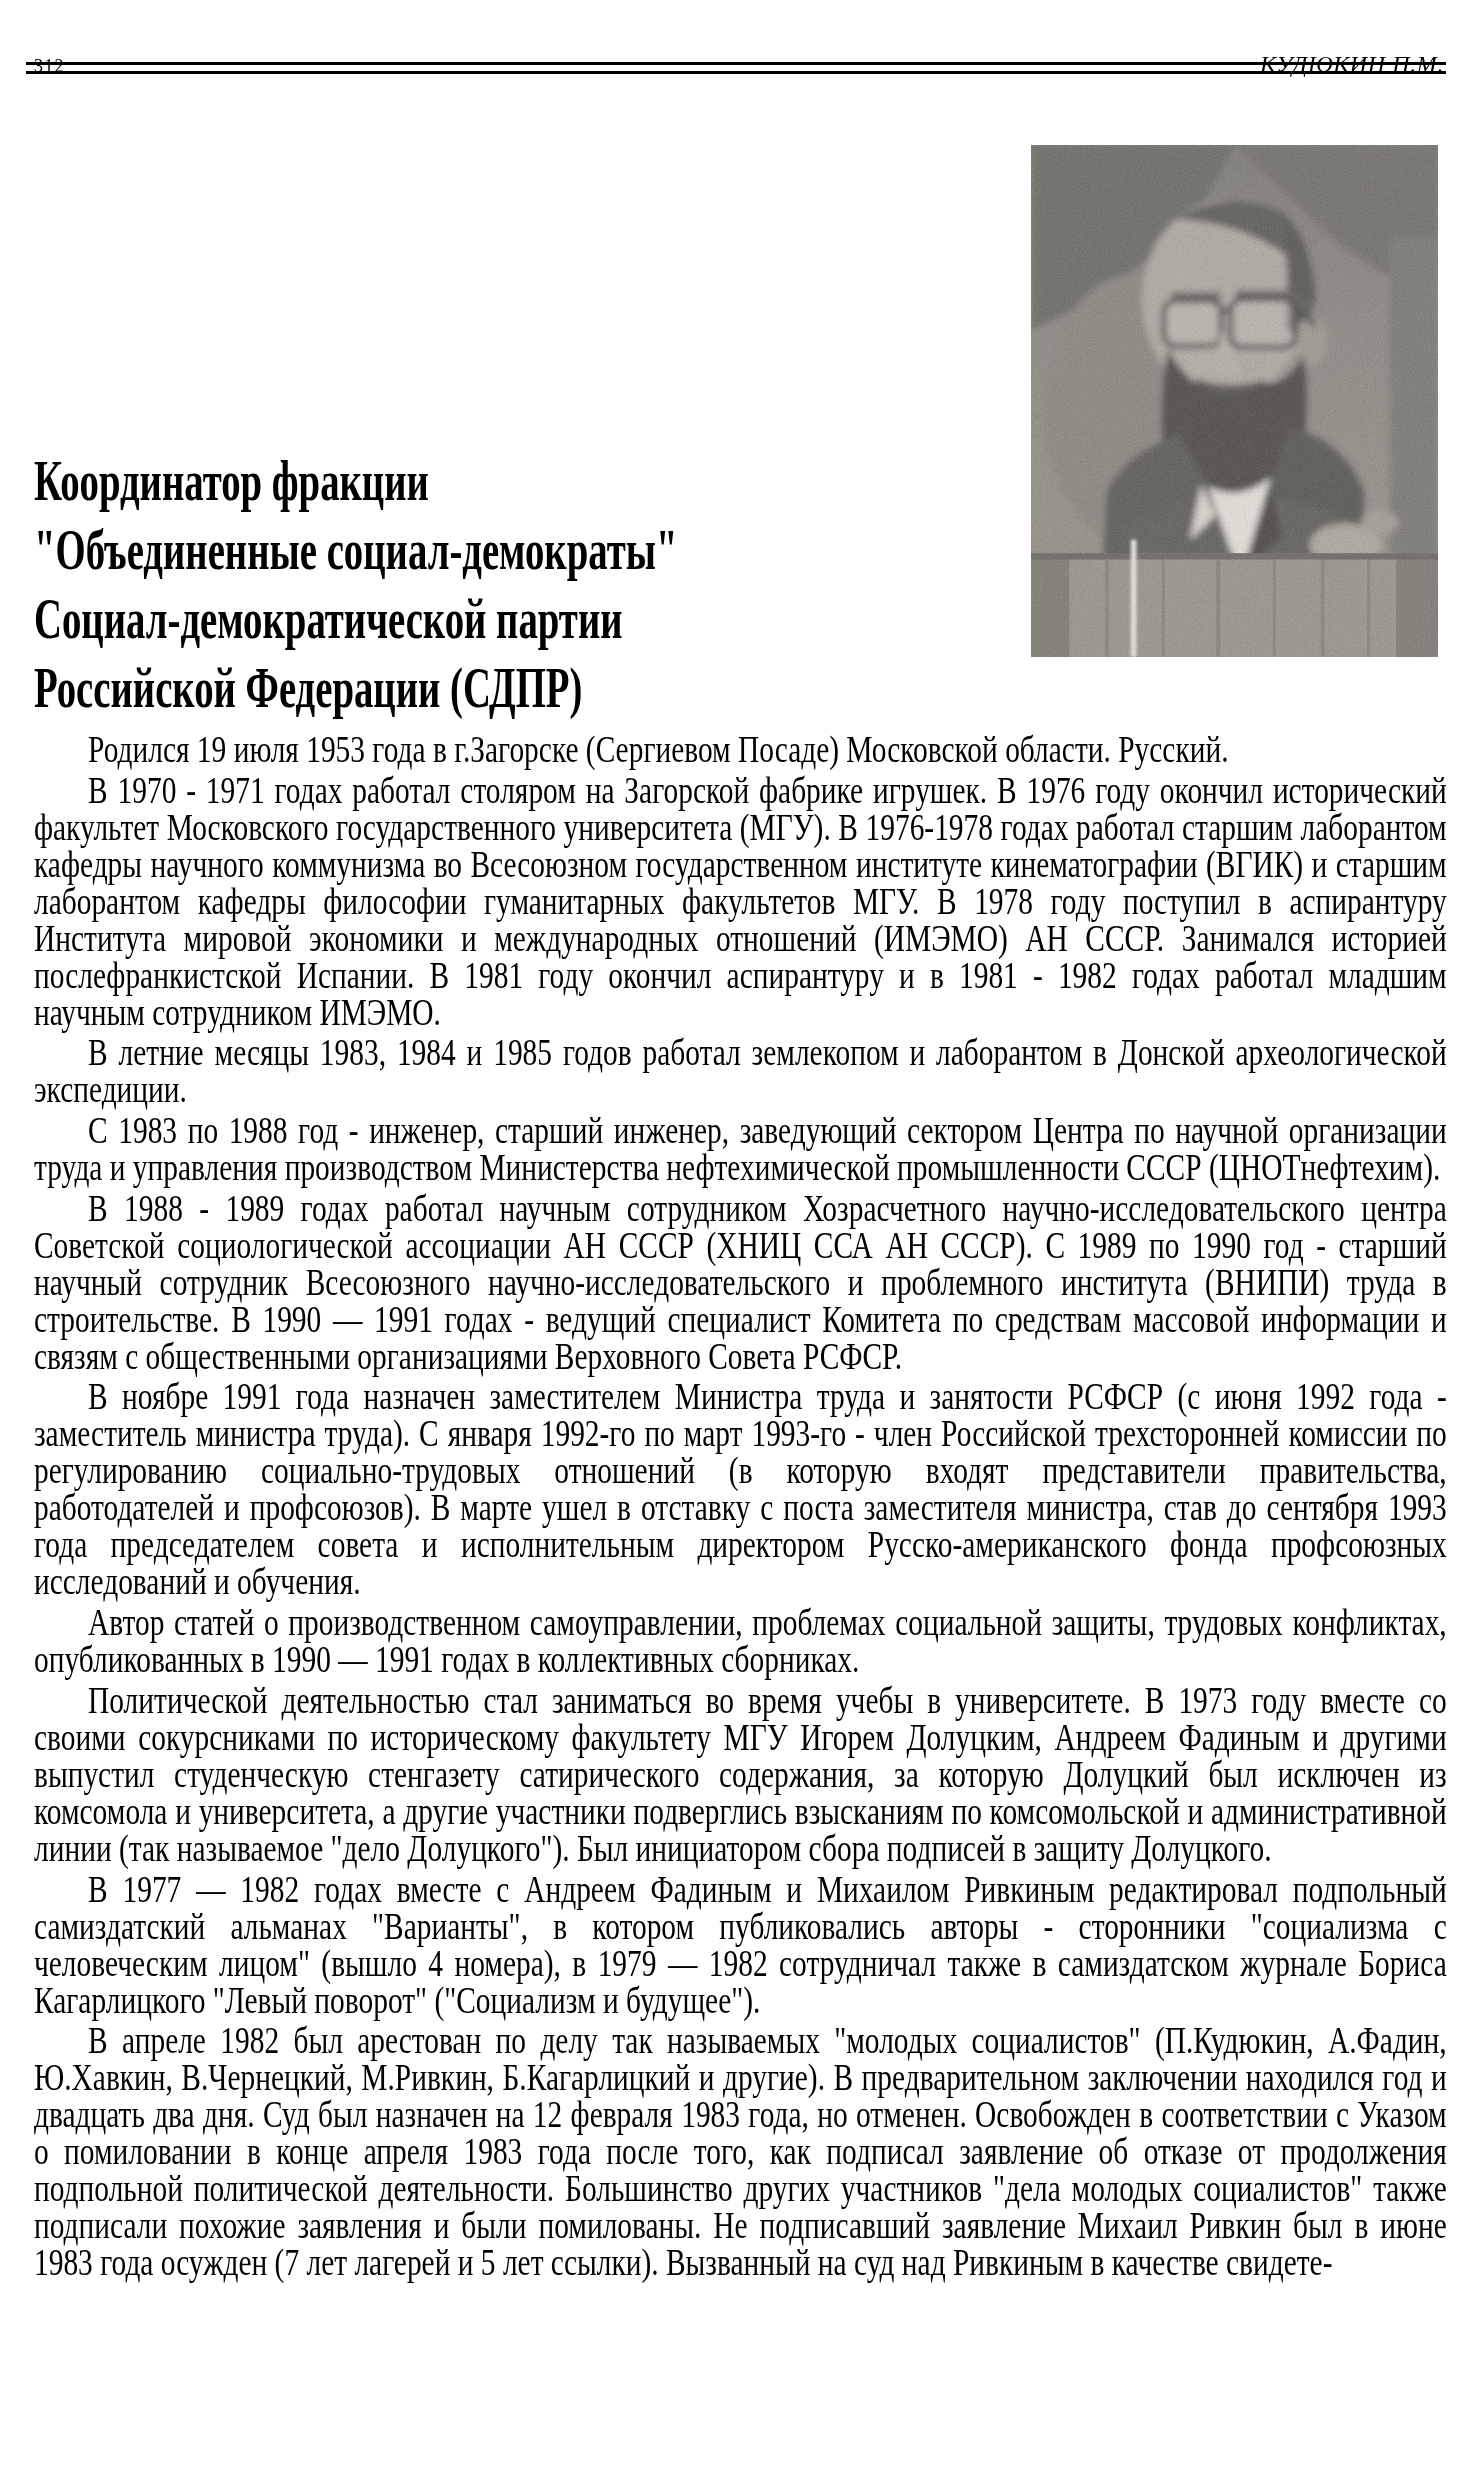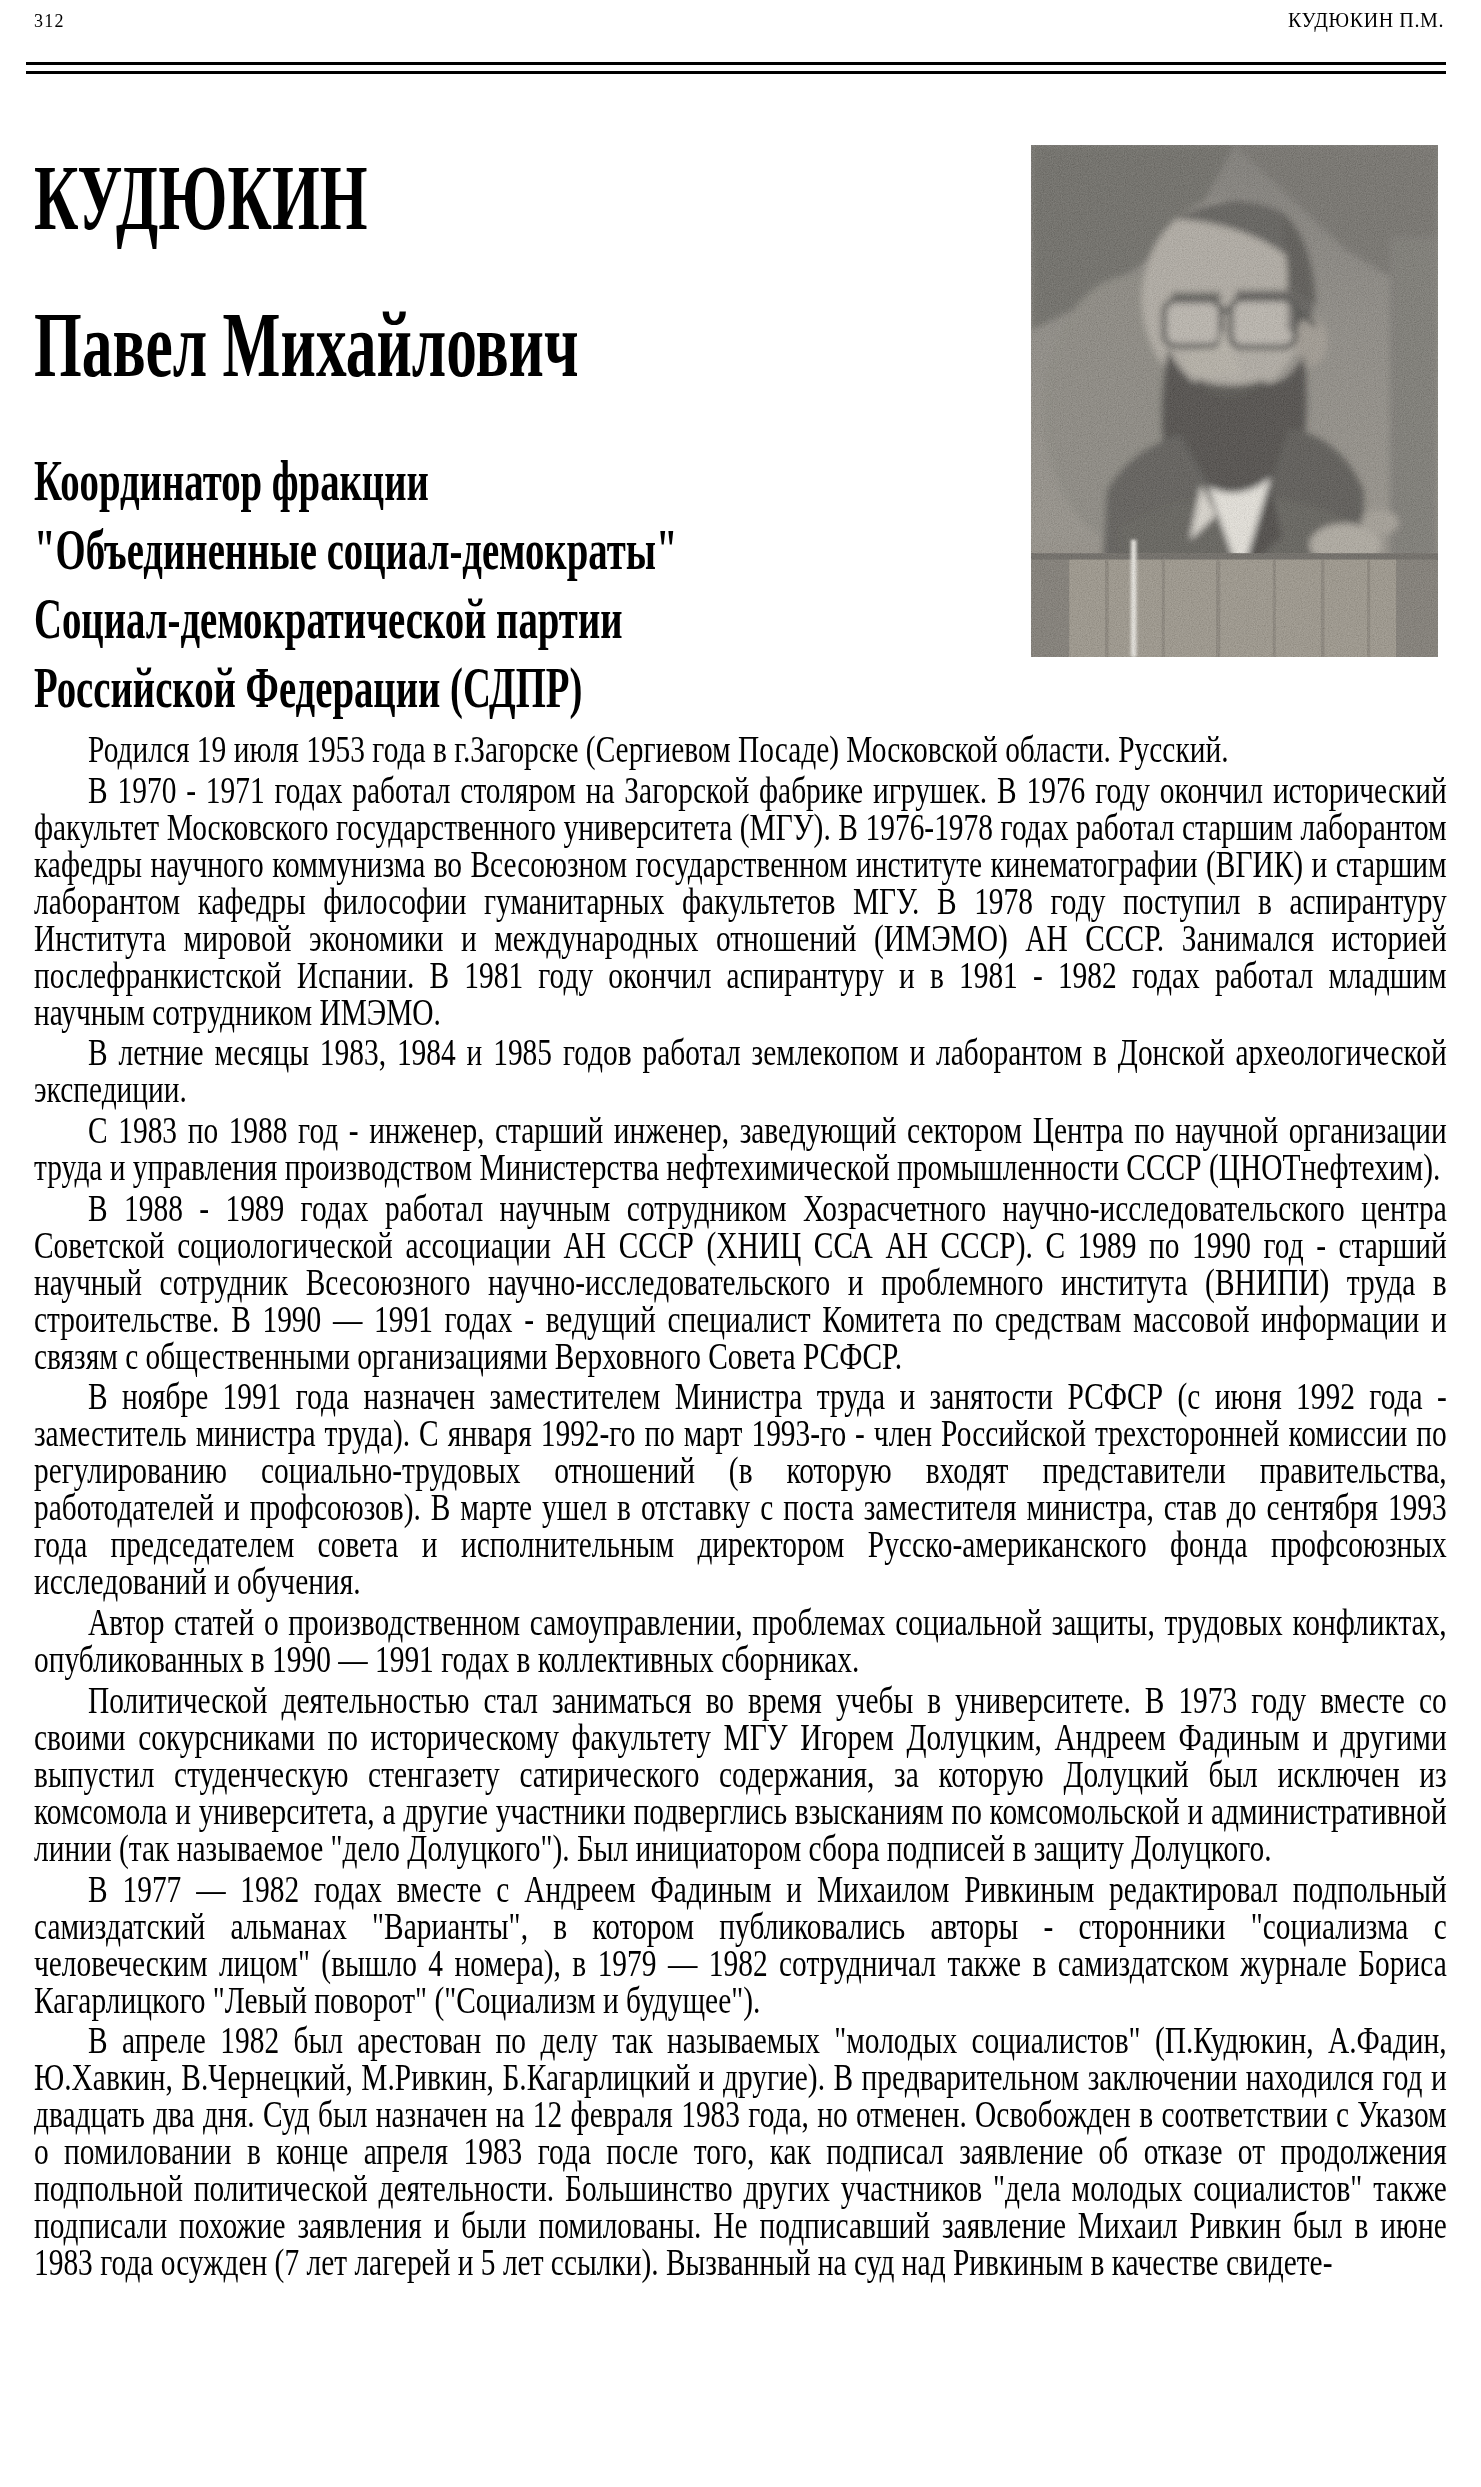--- a/index.html
+++ b/index.html
@@ -10,21 +10,21 @@
     font-family:"Liberation Serif", serif;
     overflow:hidden;
     position:relative;
   }
   .page { position:absolute; inset:0; overflow:hidden; }
 
   
   .header { position:absolute; top:8.6px; left:34px; right:37px;
             display:flex; justify-content:space-between; align-items:baseline; }
   .page-number { font-size:18px; letter-spacing:1.2px; }
-  .running-title { font-size:20px; letter-spacing:0.6px; }
+  .running-title { font-size:24px; font-style:italic; letter-spacing:0.6px;margin-top:42px; }
 
   
   .rule { position:absolute; top:62px; left:26px; right:35px;
           height:5.6px; border-top:3.7px solid #000; border-bottom:3.1px solid #000; }
 
   
   .title { position:absolute; top:151px; left:34px; }
   .title-line { font-weight:bold; font-size:93px; line-height:93px;
                 transform:scaleX(0.66); transform-origin:0 0; white-space:nowrap; }
   .title-line + .title-line { margin-top:54px; }
@@ -49,24 +49,20 @@
 
 <div class="page">
 
   <div class="header">
     <span class="page-number">312</span>
     <span class="running-title">КУДЮКИН П.М.</span>
   </div>
 
   <div class="rule"></div>
 
-  <div class="title">
-    <div class="title-line">КУДЮКИН</div>
-    <div class="title-line">Павел Михайлович</div>
-  </div>
 
   <svg class="photo" viewBox="0 0 660 830" preserveAspectRatio="none" aria-hidden="true">
     <defs>
       <filter id="soft" x="-10%" y="-10%" width="120%" height="120%">
         <feGaussianBlur stdDeviation="5"></feGaussianBlur>
       </filter>
       <filter id="soft2" x="-50%" y="-50%" width="200%" height="200%">
         <feGaussianBlur stdDeviation="3"></feGaussianBlur>
       </filter>
       <filter id="grain" x="0" y="0" width="100%" height="100%">

